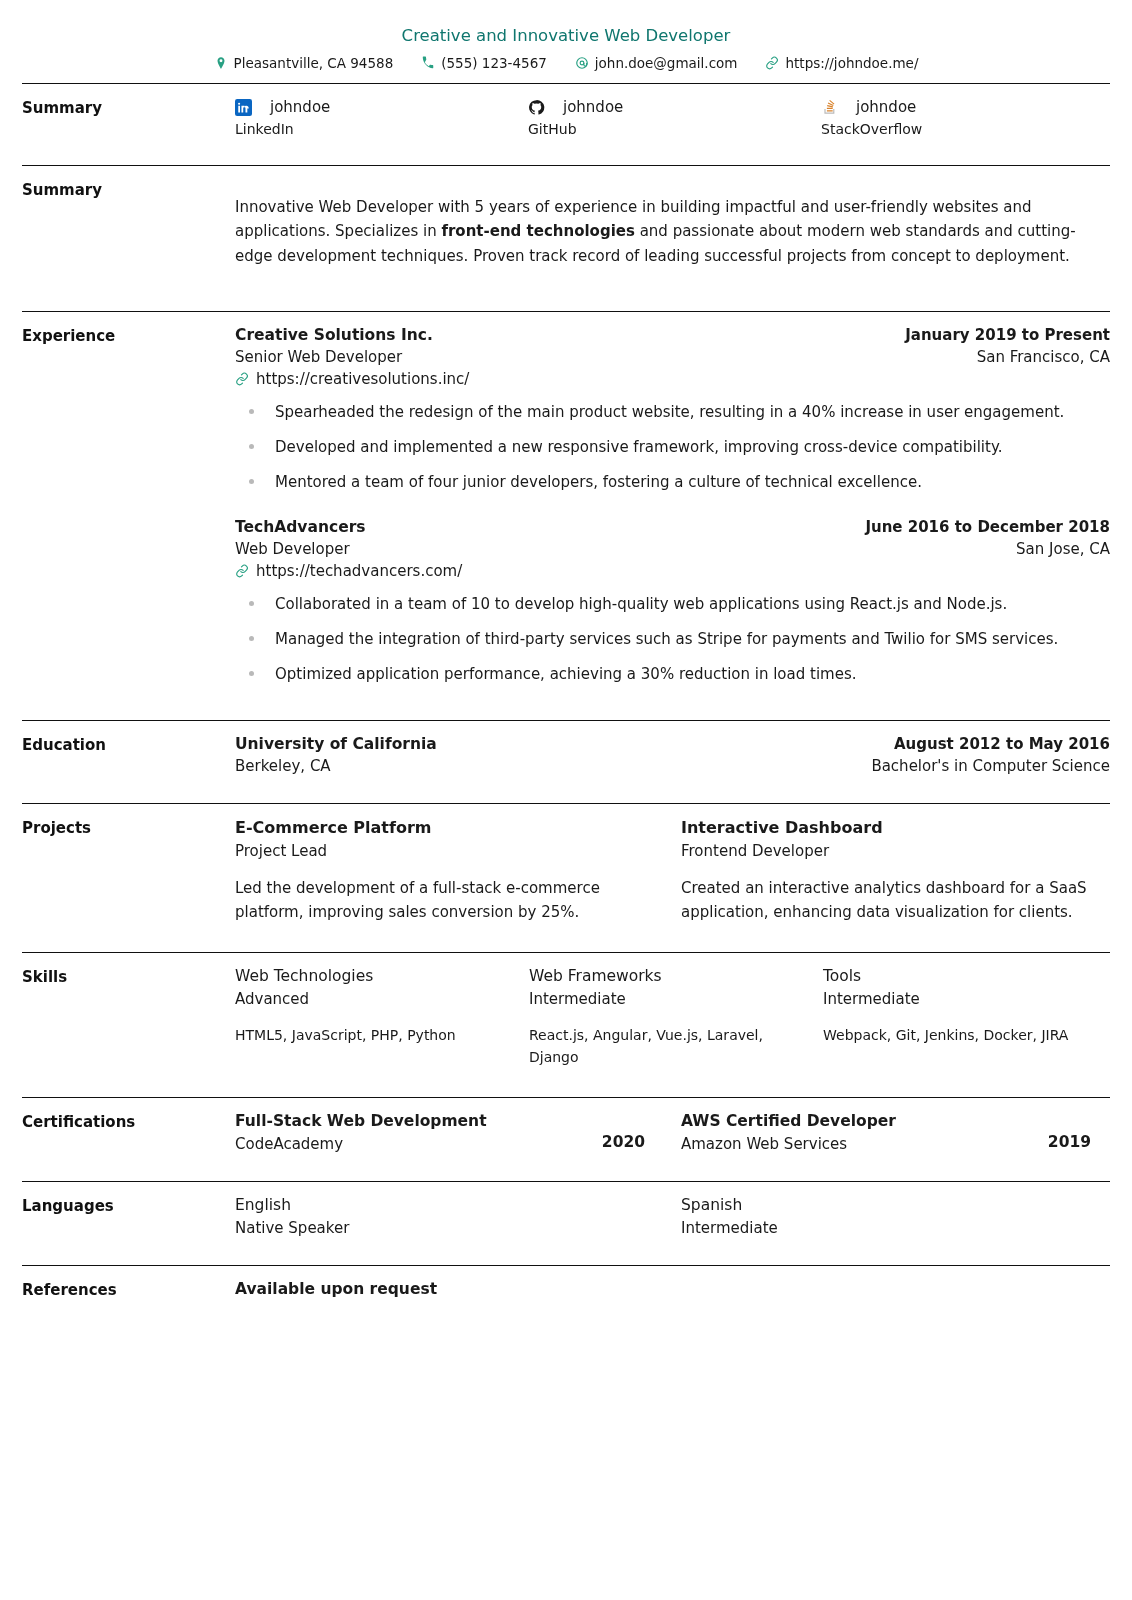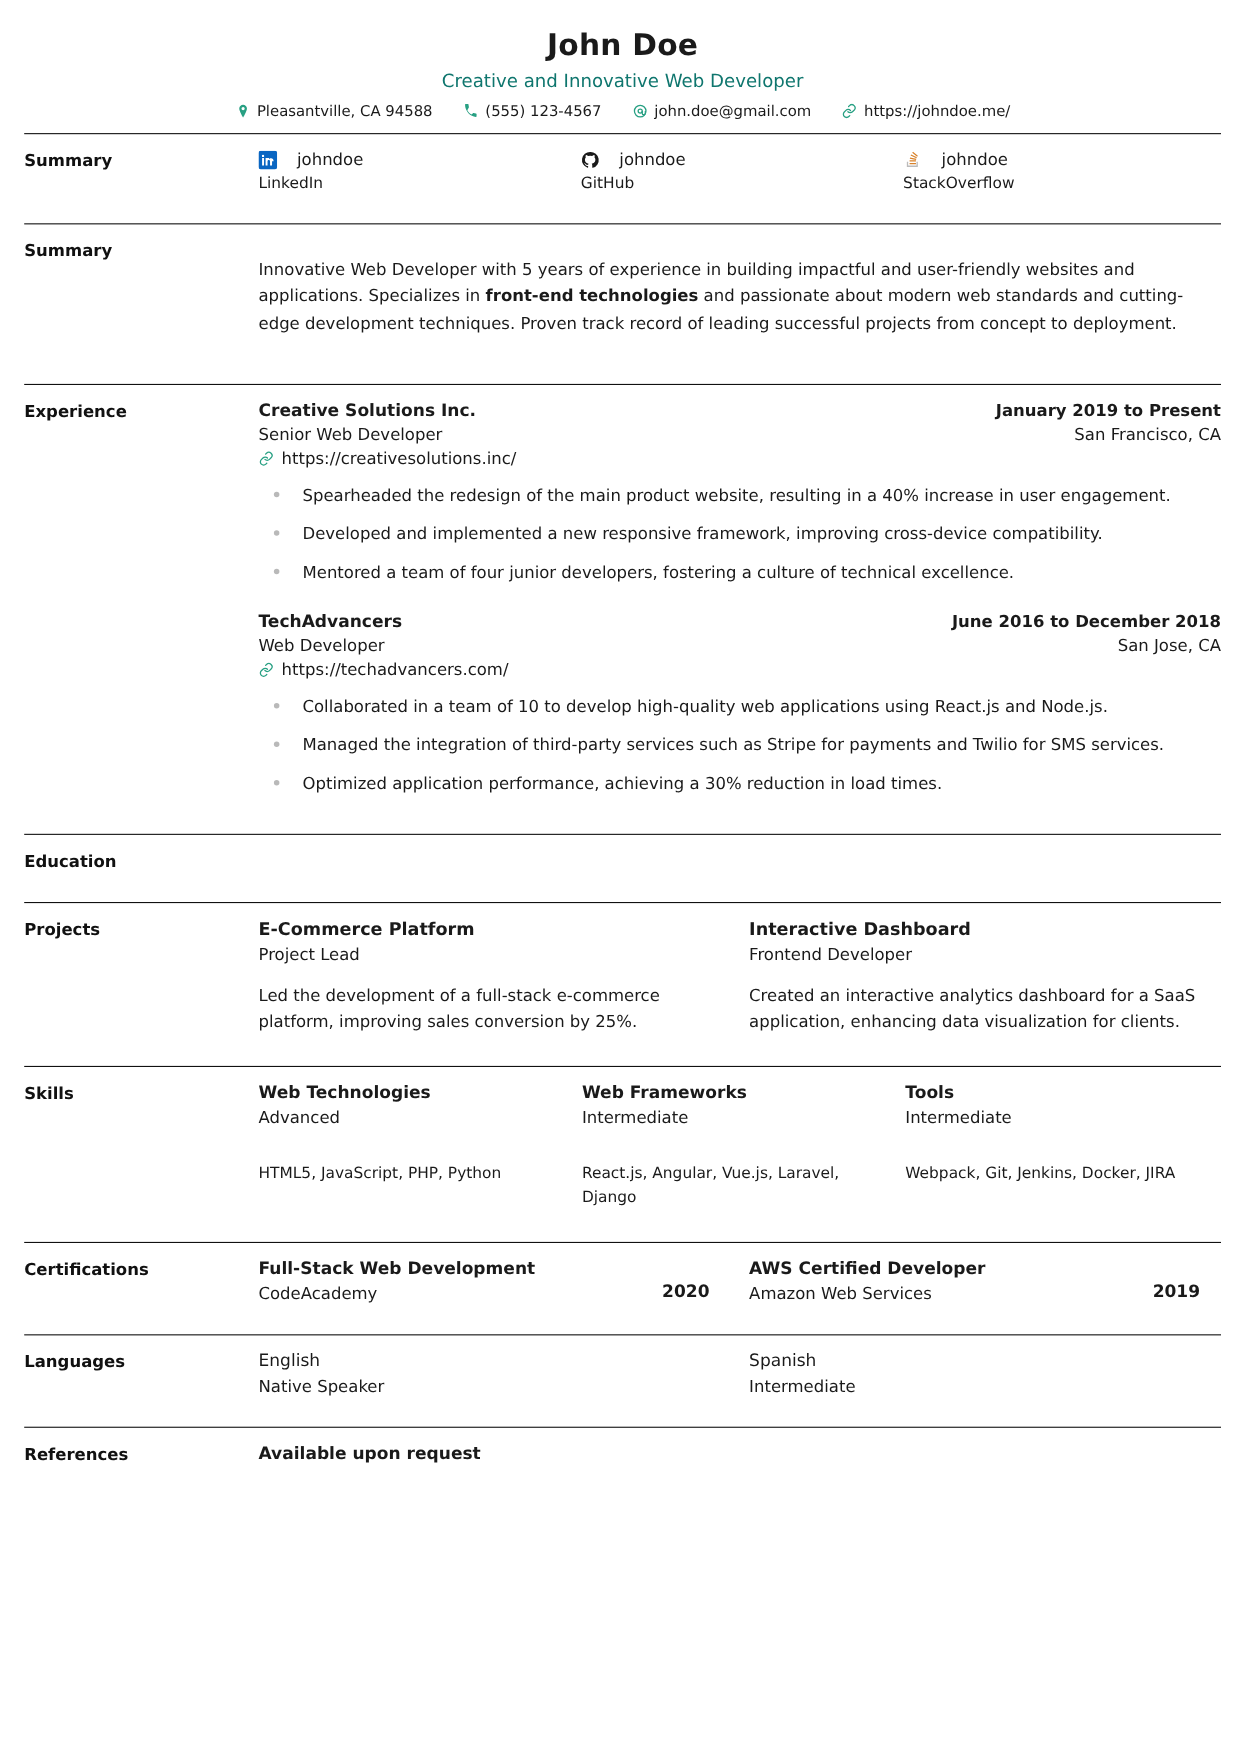--- a/index.html
+++ b/index.html
@@ -92,23 +92,23 @@
   
   .grid2 { display: flex; gap: 36px; }
   .grid2 > div { width: 410px; flex: none; }
   .proj-title { font-size: 16px; font-weight: 700; }
   .proj-role { font-size: 15px; margin-top: 5px; }
   .proj-desc { font-size: 15px; line-height: 1.62; margin-top: 16px; }
 
   
   .grid3 { display: flex; }
   .grid3 > div { width: 294px; flex: none; padding-right: 24px; }
-  .skill-name { font-size: 15.5px; font-weight: 700; }
+  .skill-name { font-size: 15.5px; font-weight: 400; }
   .skill-level { font-size: 15px; margin-top: 5px; }
-  .skill-kw { font-size: 14px; line-height: 1.55; margin-top: 32px; }
+  .skill-kw { font-size: 14px; line-height: 1.55; margin-top: 17px; }
 
   
   .cert-row { display: flex; gap: 36px; }
   .cert { width: 410px; flex: none; display: flex; justify-content: space-between; align-items: flex-start; }
   .cert-name { font-size: 15.5px; font-weight: 700; }
   .cert-issuer { font-size: 15px; margin-top: 5px; }
   .cert-date { font-size: 15.5px; font-weight: 700; align-self: flex-end; white-space: nowrap; padding-bottom: 2px; }
 
   
   .lang-name { font-size: 15.5px; font-weight: 400; }
@@ -116,21 +116,20 @@
 
   
   .ref-text { font-size: 15.5px; font-weight: 700; }
 </style>
 </head>
 <body>
 
 <div class="page">
 
   <div class="header">
-    <div class="name">John Doe</div>
     <div class="headline">Creative and Innovative Web Developer</div>
     <div class="contact-row">
 
       <span class="contact-item">
         <span class="ic">
           <svg viewBox="0 0 24 24" fill="currentColor">
               <path d="M12 2C8.7 2 6 4.7 6 8c0 4.5 6 14 6 14s6-9.5 6-14c0-3.3-2.7-6-6-6zm0 8.5A2.5 2.5 0 1 1 12 5.5a2.5 2.5 0 0 1 0 5z"></path>
             </svg>
         </span>
         <span>Pleasantville, CA 94588</span>
@@ -273,20 +272,32 @@
           <li>Optimized application performance, achieving a 30% reduction in load times.</li>
         </ul>
       </div>
 
     </div>
   </div>
 
   <div class="rule"></div>
   <div class="section">
     <div class="sec-label">Education</div>
+    <div class="sec-body">
+      <div>
+        <div class="edu-line">
+          <div class="edu-school">University of California</div>
+          <div class="edu-date">August 2012 to May 2016</div>
+        </div>
+        <div class="edu-line">
+          <div class="edu-loc">Berkeley, CA</div>
+          <div class="edu-degree">Bachelor's in Computer Science</div>
+        </div>
+      </div>
+    </div>
   </div>
 
   <div class="rule"></div>
   <div class="section">
     <div class="sec-label">Projects</div>
     <div class="sec-body">
       <div class="grid2">
         <div>
           <div class="proj-title">E-Commerce Platform</div>
           <div class="proj-role">Project Lead</div>

